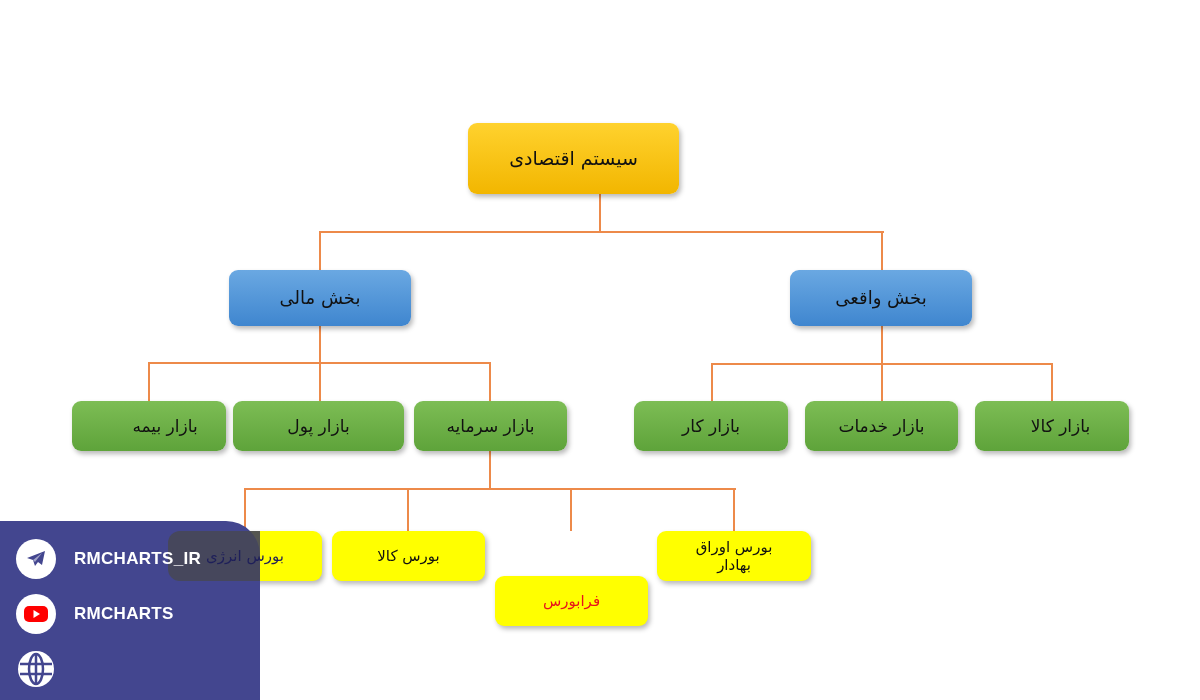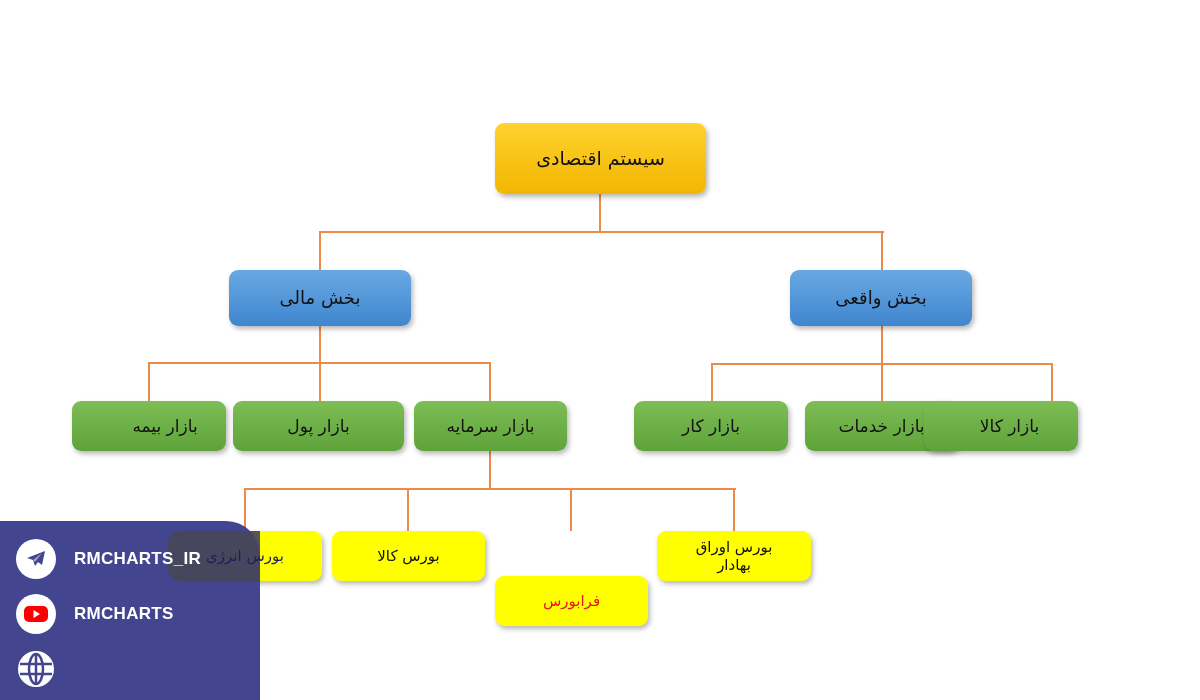--- a/index.html
+++ b/index.html
@@ -45,21 +45,21 @@
 <div class="line v" style="left:881px;top:363px;height:38px;"></div>
 <div class="line v" style="left:1051px;top:363px;height:38px;"></div>
 
 <div class="line v" style="left:489px;top:451px;height:38px;"></div>
 <div class="line h" style="left:244px;top:488px;width:492px;"></div>
 <div class="line v" style="left:244px;top:488px;height:43px;"></div>
 <div class="line v" style="left:407px;top:488px;height:43px;"></div>
 <div class="line v" style="left:570px;top:488px;height:43px;"></div>
 <div class="line v" style="left:733px;top:488px;height:43px;"></div>
 
-<div class="node gold" style="left:495px;top:123px;width:211px;height:71px;">
+<div class="node gold" style="left:468px;top:123px;width:211px;height:71px;">
   <span>سیستم اقتصادی</span>
 </div>
 
 <div class="node blue" style="left:229px;top:270px;width:182px;height:56px;">
   <span>بخش مالی</span>
 </div>
 <div class="node blue" style="left:790px;top:270px;width:182px;height:56px;">
   <span>بخش واقعی</span>
 </div>
 
@@ -72,21 +72,21 @@
 <div class="node green" style="left:414px;top:401px;width:153px;height:50px;">
   <span>بازار سرمایه</span>
 </div>
 
 <div class="node green" style="left:634px;top:401px;width:154px;height:50px;">
   <span>بازار کار</span>
 </div>
 <div class="node green" style="left:805px;top:401px;width:153px;height:50px;">
   <span>بازار خدمات</span>
 </div>
-<div class="node green" style="left:924px;top:401px;width:154px;height:50px;padding-left:17px;">
+<div class="node green" style="left:975px;top:401px;width:154px;height:50px;padding-left:17px;">
   <span>بازار کالا</span>
 </div>
 
 <div class="node yellow" style="left:168px;top:531px;width:154px;height:50px;">
 </div>
 <div class="node yellow" style="left:332px;top:531px;width:153px;height:50px;border-radius:9px;">
   <span>بورس کالا</span>
 </div>
 <div class="node yellow" style="left:495px;top:531px;width:153px;height:50px;color:#e8141b;margin-top:45px;">
   <span>فرابورس</span>

